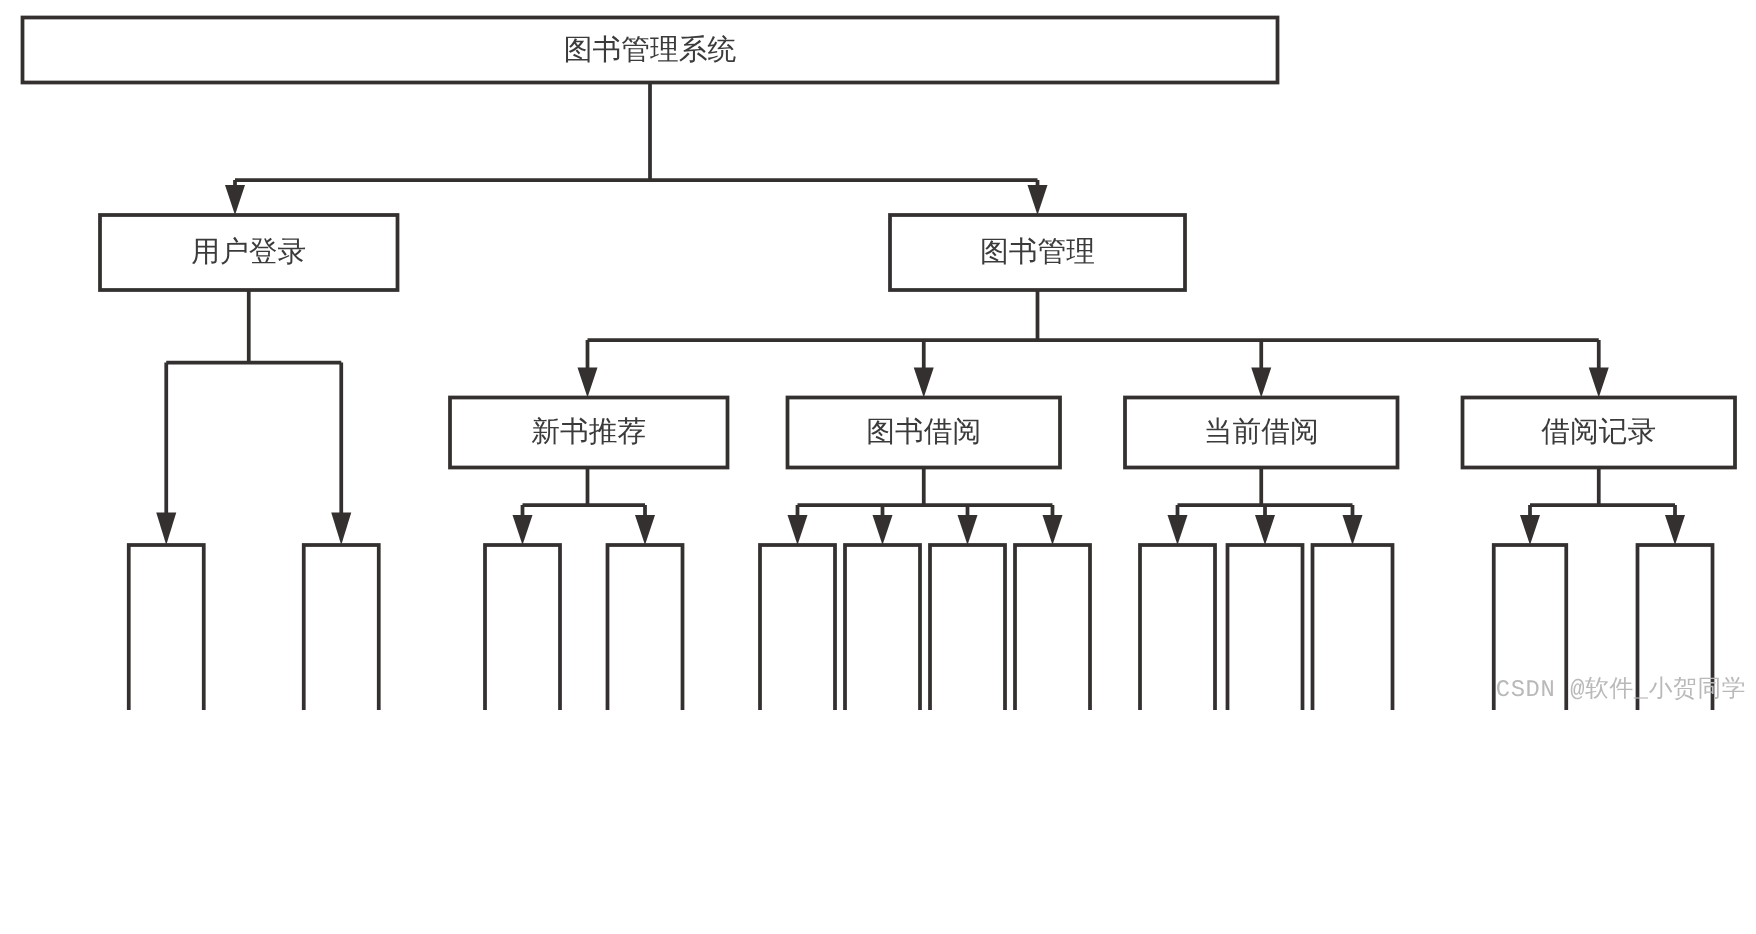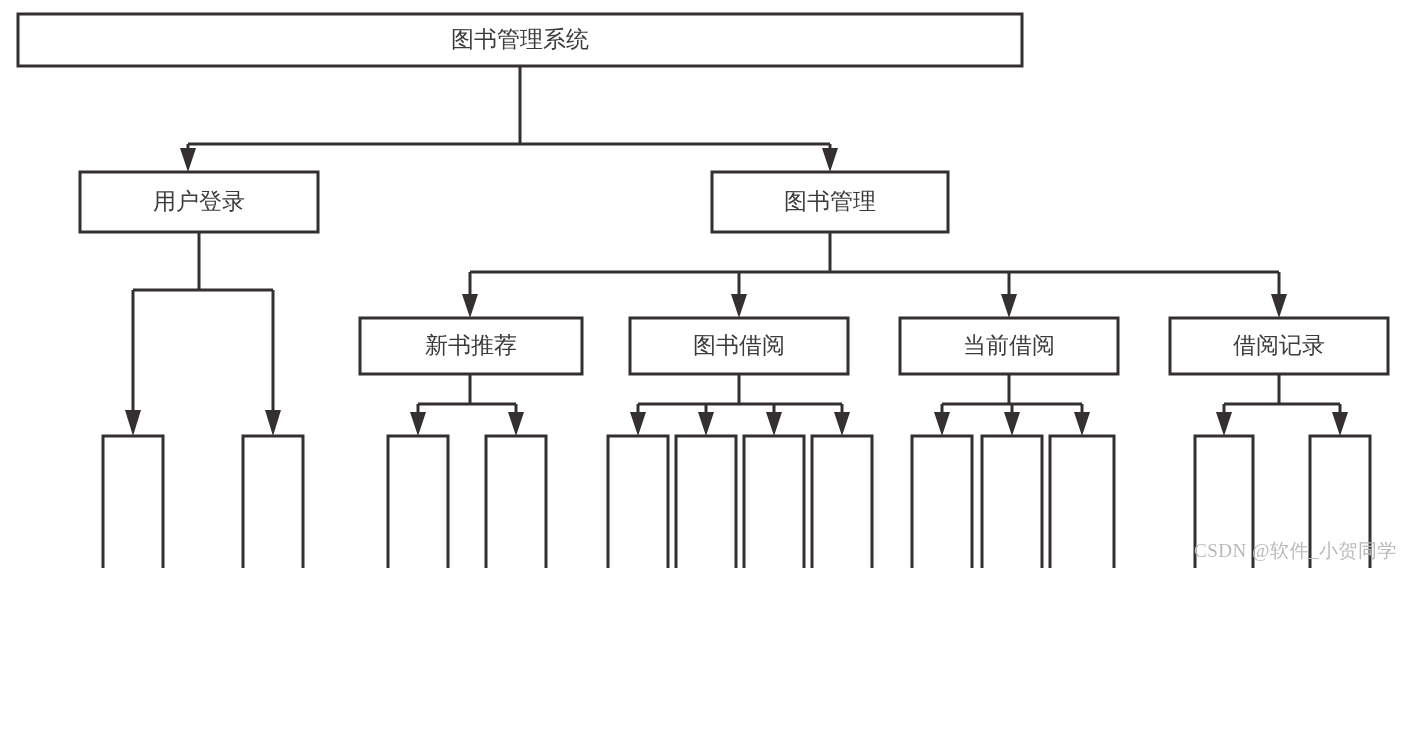--- a/index.html
+++ b/index.html
@@ -59,21 +59,21 @@
     align-items: center;
     justify-content: center;
     text-align: center;
     user-select: none;
     white-space: nowrap;
   }
   .watermark {
     position: absolute;
     right: 8px;
     bottom: 4px;
-    font-family: Liberation Serif, serif;
+    font-family: Liberation Mono, monospace;
     font-size: 19px;
     color: #b9b9b9;
     letter-spacing: 0.5px;
     white-space: nowrap;
   }
 </style>
 </head>
 <body>
 
 <div id="diagram-root">

